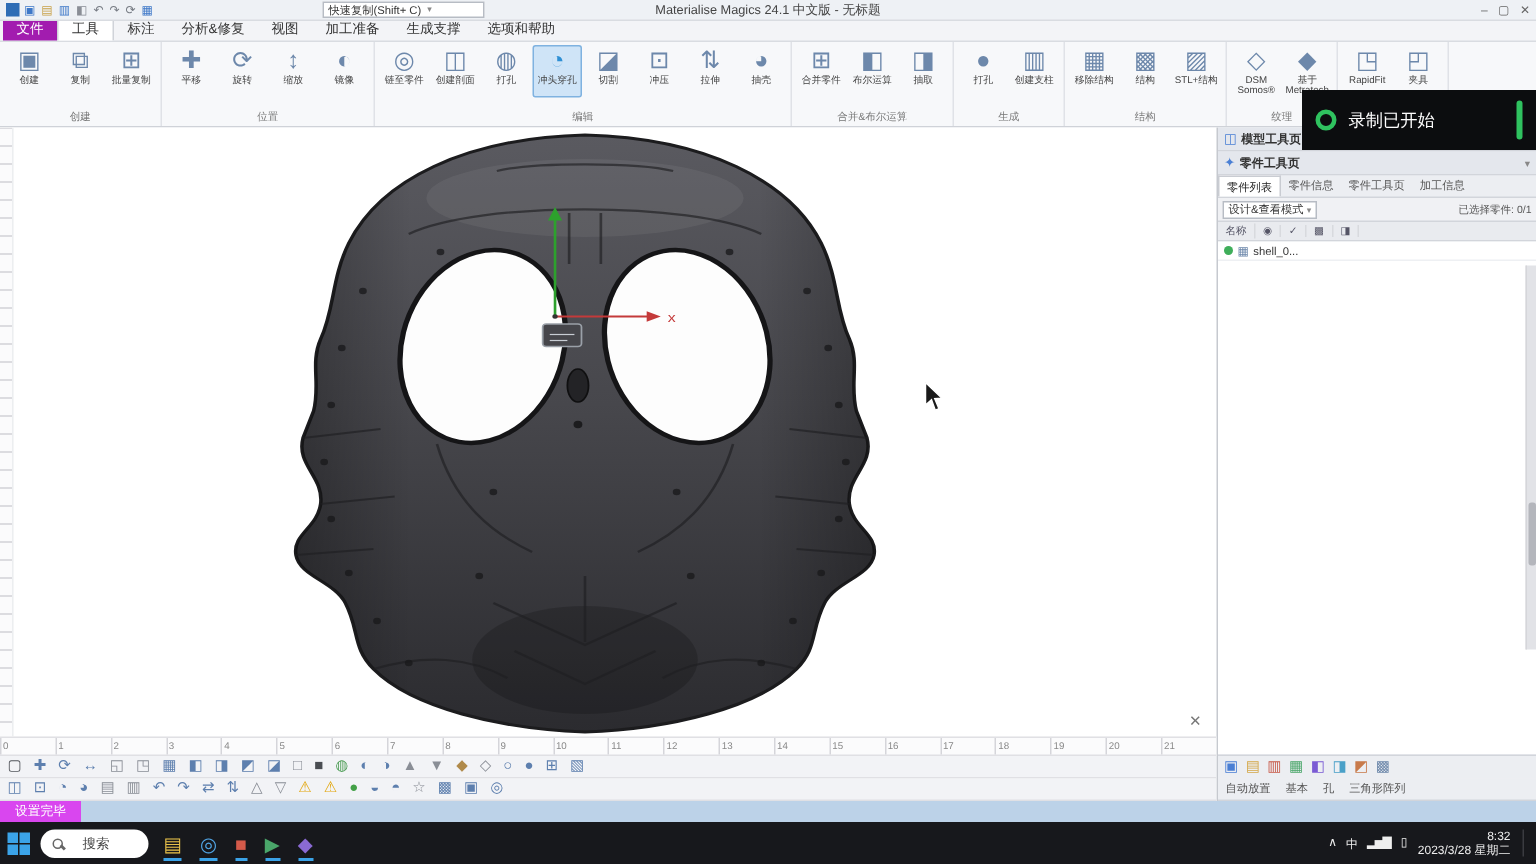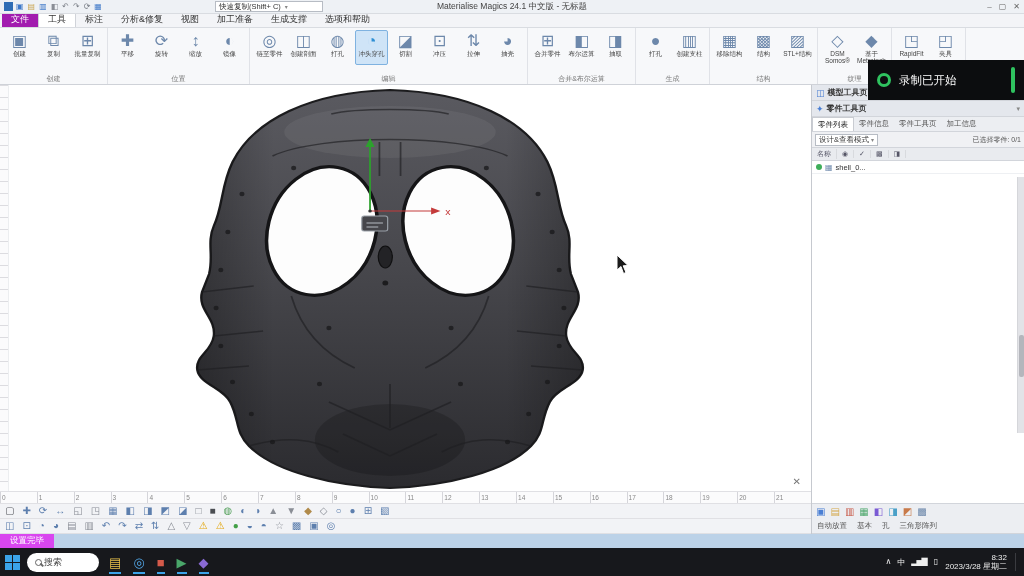--- a/index.html
+++ b/index.html
@@ -70,21 +70,21 @@
   .rp-thumb{position:absolute;left:1px;top:158px;width:5px;height:42px;background:#b4b6bc;border-radius:2px;}
 
   
   .statusbar{height:14px;background:#bcd2e8;display:flex;align-items:stretch;flex:0 0 14px;}
   .status-seg{background:#d946ef;color:#fff;font-size:8.5px;padding:0 10px;display:flex;align-items:center;}
 
   
   .taskbar{height:28px;background:#17181c;display:flex;align-items:center;gap:7px;padding:0 5px;color:#fff;flex:0 0 28px;}
   .start{width:15px;height:15px;display:grid;grid-template-columns:7px 7px;gap:1px;}
   .start span{background:#3ba3e8;width:7px;height:7px;}
-  .searchpill{background:#fff;border-radius:10px;height:19px;width:72px;display:flex;align-items:center;gap:2px;padding:0 8px;color:#444;font-size:9px;}
+  .searchpill{background:#fff;border-radius:10px;height:19px;width:72px;display:flex;align-items:center;gap:13px;padding:0 8px;color:#444;font-size:9px;}
   .mag{width:7px;height:7px;border:1.5px solid #666;border-radius:50%;position:relative;flex:0 0 7px;}
   .mag::after{content:"";position:absolute;width:4px;height:1.5px;background:#666;transform:rotate(45deg);right:-3px;bottom:-1px;}
   .tapp{font-size:13px;line-height:1;padding:0 3px;position:relative;}
   .tapp::after{content:"";position:absolute;left:3px;right:3px;bottom:-5px;height:2px;background:#3ba3e8;}
   .tray{margin-left:auto;display:flex;align-items:center;gap:8px;font-size:9px;color:#eee;}
   .trayicon{font-size:8px;letter-spacing:-1px;}
   .clock{text-align:right;font-size:8px;line-height:9px;white-space:nowrap;}
   .peek{width:4px;align-self:stretch;border-left:1px solid #3a3b40;}
 
   

